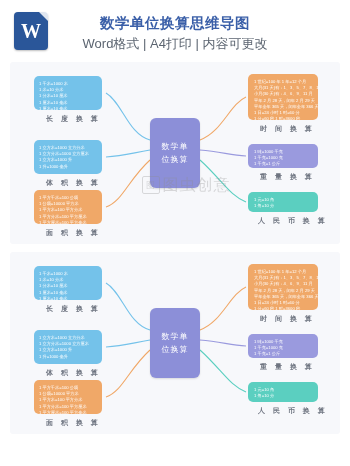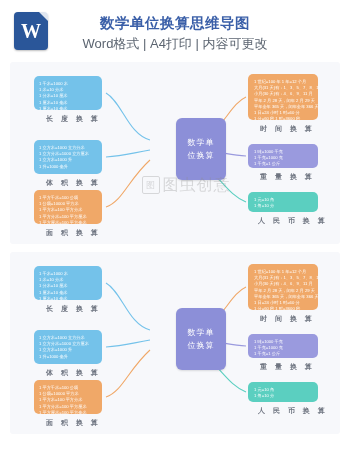--- a/index.html
+++ b/index.html
@@ -64,31 +64,30 @@
     overflow:hidden;
   }
   .card-1{height:182px;}
   .card-2{height:182px;}
 
   .mm{position:relative;width:330px;height:182px;}
 
   .center{
     position:absolute;
     left:140px;top:56px;
-    width:50px;height:62px;
+    width:50px;height:70px;
     background:#8c8fd8;
     border-radius:6px;
     color:#fff;
     font-size:8px;
     line-height:13px;
     display:flex;align-items:center;justify-content:center;
     text-align:center;
     letter-spacing:1px;
     box-shadow:0 1px 2px rgba(0,0,0,.12);
-    margin-left:26px;
   }
   .center span{display:block;}
 
   .node{
     position:absolute;
     border-radius:5px;
     padding:5px 5px 4px 5px;
     box-sizing:border-box;
     color:#ffffff;
     font-size:4.2px;

